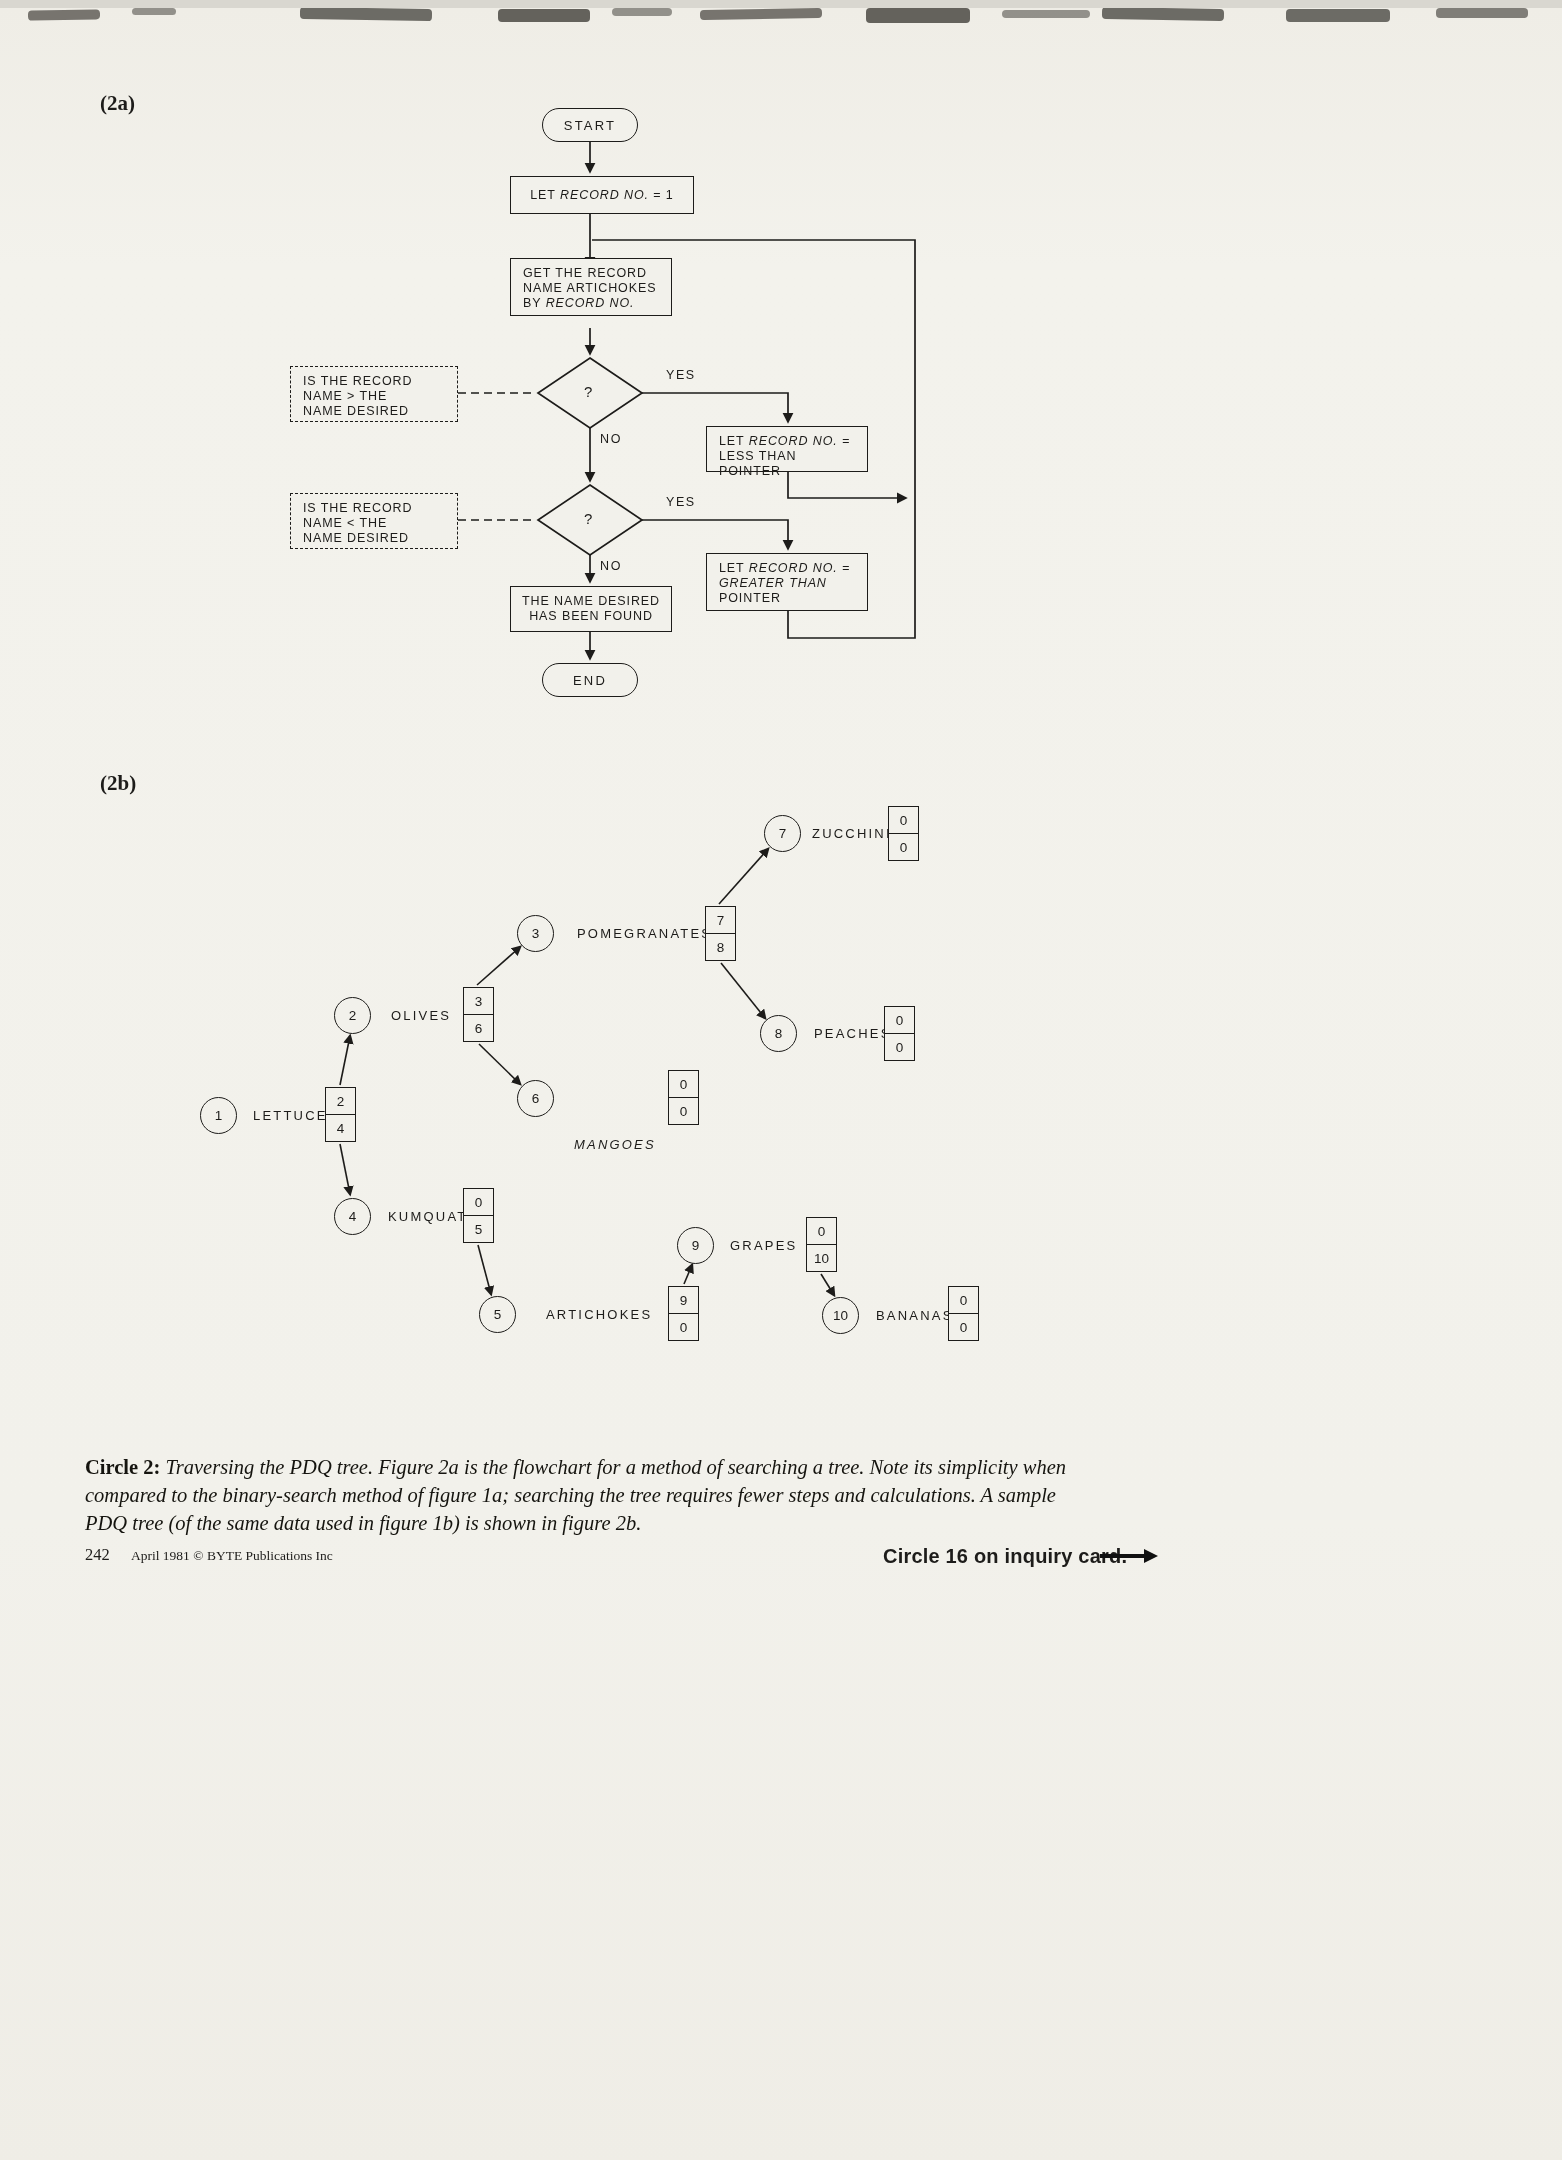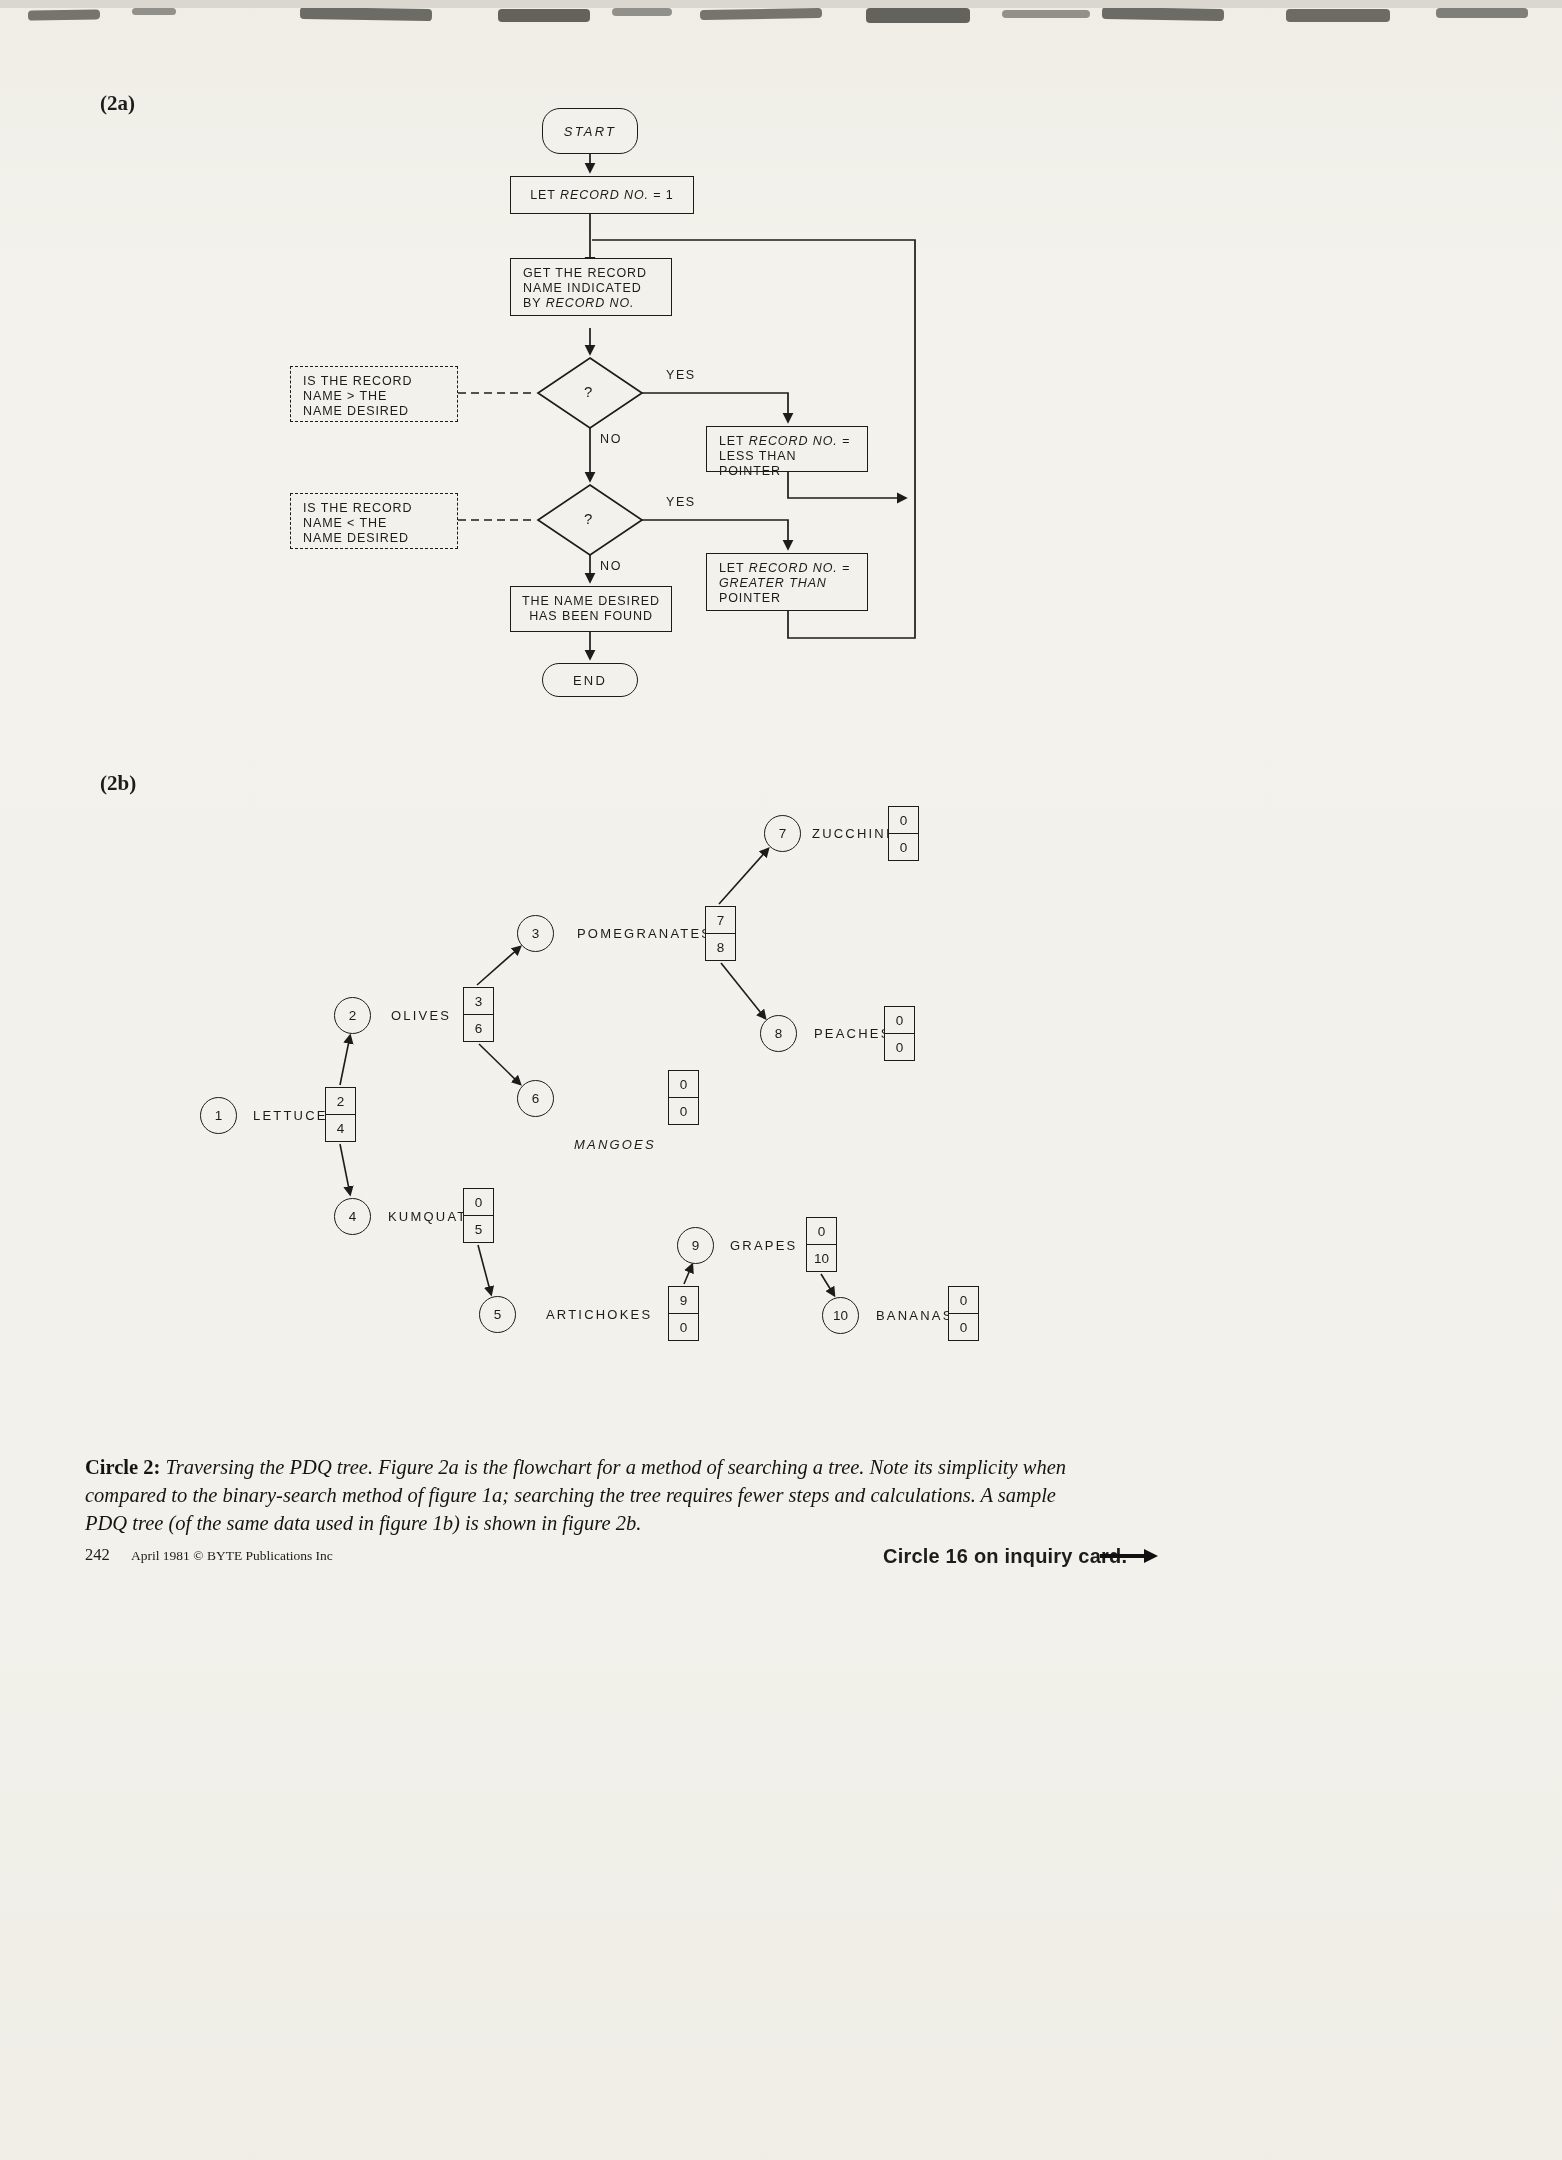--- a/index.html
+++ b/index.html
@@ -97,31 +97,31 @@
       <path d="M721,955 L765,1010" marker-end="url(#ah)"></path>
       <path d="M478,1237 L491,1286" marker-end="url(#ah)"></path>
       <path d="M684,1276 L692,1257" marker-end="url(#ah)"></path>
       <path d="M821,1266 L834,1287" marker-end="url(#ah)"></path>
     </g>
   </svg>
 
   <div>
     <div class="sec-label abs" style="left:100px;top:83px;">(2a)</div>
 
-    <div class="fbox oval abs" style="left:542px;top:100px;width:96px;height:46px;font-style:italic;">
+    <div class="fbox oval abs" style="left:542px;top:100px;width:96px;height:34px;">
       <span>START</span>
     </div>
 
     <div class="fbox center abs" style="left:510px;top:168px;width:184px;height:38px;">
       <div><span>LET </span><em>RECORD NO.</em><span> = 1</span></div>
     </div>
 
     <div class="fbox leftpad abs" style="left:510px;top:250px;width:162px;height:58px;">
       <div>GET THE RECORD</div>
-      <div>NAME INDICATED</div>
+      <div>NAME ARTICHOKES</div>
       <div><span>BY </span><em>RECORD NO.</em></div>
     </div>
 
     <div class="fbox dashed leftpad abs" style="left:290px;top:358px;width:168px;height:56px;">
       <div>IS THE RECORD</div>
       <div>NAME &gt; THE</div>
       <div>NAME DESIRED</div>
     </div>
 
     <div class="qmark abs" style="left:584px;top:375px;">?</div>

